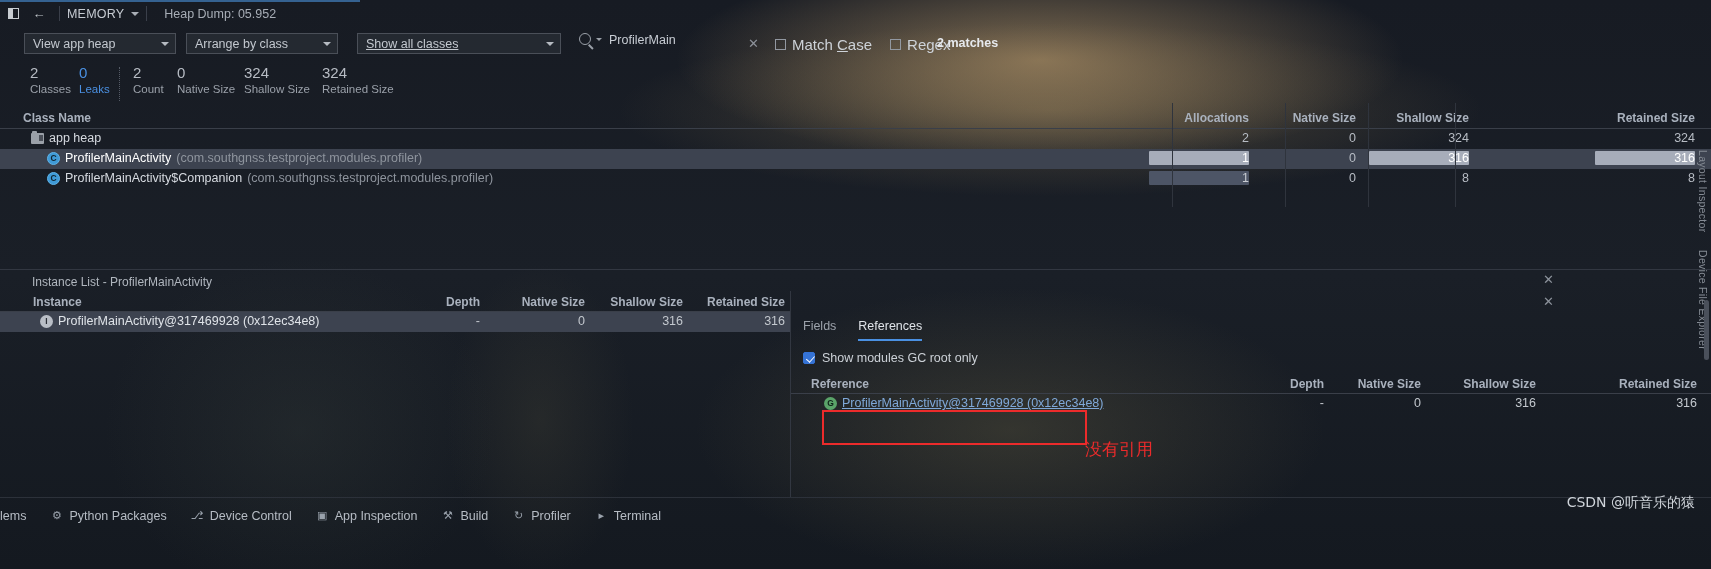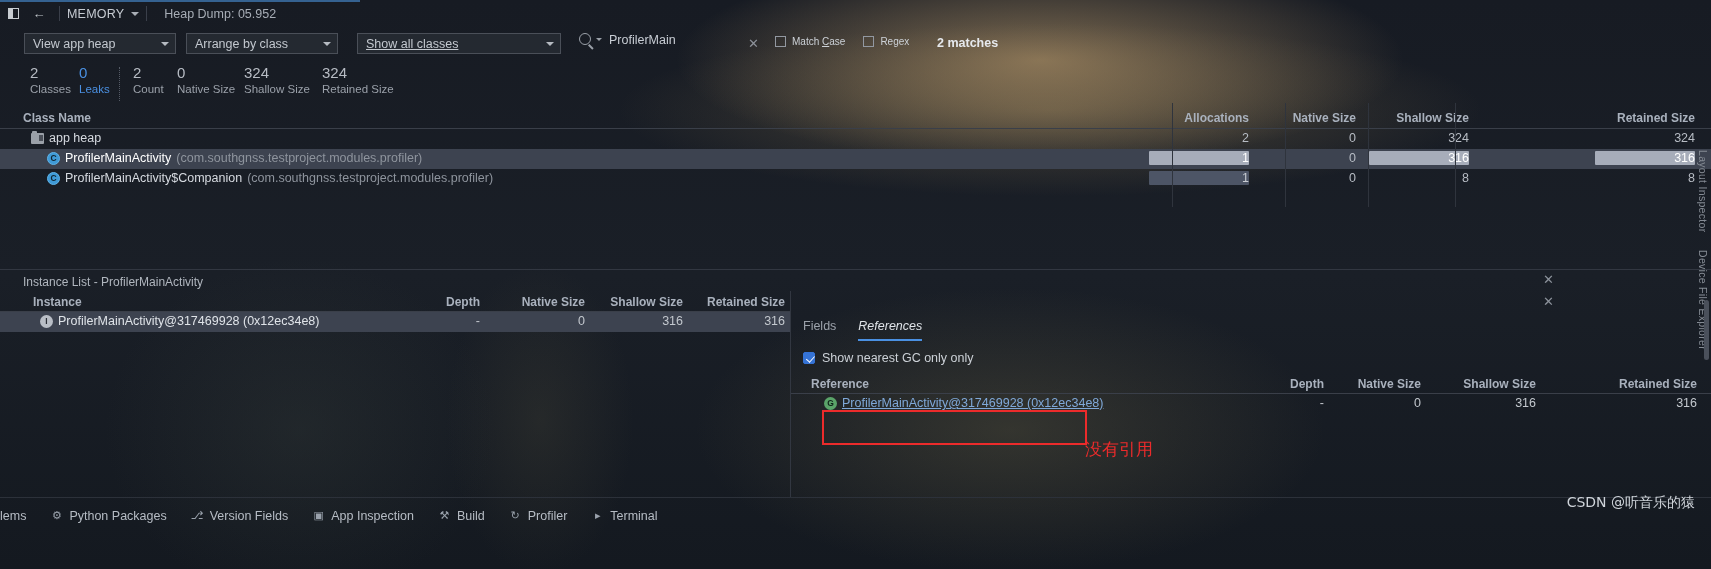--- a/index.html
+++ b/index.html
@@ -77,21 +77,21 @@
   .mag::after {
     content: ""; position: absolute; right: -4px; bottom: -3px; width: 6px; height: 1.5px;
     background: #9aa0a8; transform: rotate(45deg);
   }
   .mag-caret { width:0;height:0;border-left:3px solid transparent;border-right:3px solid transparent;
                border-top:3.5px solid #9aa0a8; margin-left:-2px; margin-top:5px; }
   .searchtext { font-size: 12.5px; color: #c8cdd4; }
   .clear-x { position: absolute; left: 748px; top: 36px; font-size: 13px; color: #8d929a; z-index: 3; }
   .chk-row { position: absolute; left: 775px; top: 36px; display: flex; align-items: center; gap: 6px; z-index: 3; }
   .chkbox { width: 11px; height: 11px; border: 1.4px solid #9298a1; background: transparent; }
-  .chk-label { font-size: 10px; color: #cdd2d8; }
+  .chk-label { font-size: 15px; color: #cdd2d8; }
   .chk-label u { text-decoration: underline; }
   .matches { position: absolute; left: 937px; top: 36px; font-size: 12.5px; font-weight: bold; color: #e6e9ed; z-index: 3; }
 
   
   .stats { position: absolute; left: 0; top: 63px; width: 1711px; height: 42px; z-index: 3; }
   .stat { position: absolute; top: 0; text-align: left; }
   .stat .v { font-size: 15px; color: #b7bcc4; line-height: 19px; }
   .stat .l { font-size: 11.5px; color: #9aa0a9; line-height: 15px; }
   .stat.leaks .v, .stat.leaks .l { color: #4a90e2; }
   .stat-sep { position: absolute; left: 119px; top: 4px; width: 1px; height: 34px;
@@ -172,21 +172,21 @@
   .ilc-depth { width: 90px; right: 310px; }
   .ilc-native { width: 90px; right: 205px; }
   .ilc-shallow { width: 90px; right: 107px; }
   .ilc-retained { width: 90px; right: 5px; }
   .vsplit { position: absolute; left: 790px; top: 291px; width: 1px; height: 206px; background: #323741; z-index: 3; }
 
   
   .details { position: absolute; left: 791px; top: 291px; width: 920px; height: 206px; z-index: 3; }
   .tabs { position: absolute; left: 12px; top: 28px; display: flex; gap: 22px; z-index: 4; }
   .tab { font-size: 12.5px; color: #9ca2ab; padding-bottom: 6px; }
-  .tab.active { color: #dfe3e8; border-bottom: 2px solid #4a90e2; font-style: italic; }
+  .tab.active { color: #dfe3e8; border-bottom: 2px solid #4a90e2; }
   .gcroot { position: absolute; left: 12px; top: 60px; display: flex; align-items: center; gap: 7px; z-index: 4; }
   .chk-on {
     width: 12px; height: 12px; background: #3573d6; border: 1px solid #3573d6; border-radius: 2px;
     position: relative;
   }
   .chk-on::after {
     content: ""; position: absolute; left: 3.5px; top: 1px; width: 3.5px; height: 7px;
     border: solid #ffffff; border-width: 0 1.8px 1.8px 0; transform: rotate(42deg);
   }
   .gcroot-label { font-size: 12.5px; color: #ccd1d7; }
@@ -363,21 +363,21 @@
       </span>
       <span class="cellnum cell-alloc hl-weak">1</span>
       <span class="cellnum cell-native">0</span>
       <span class="cellnum cell-shallow">8</span>
       <span class="cellnum cell-retained">8</span>
     </div>
   </div>
 
   <div class="hsplit"></div>
 
-  <div class="panel-title" style="left:23px; top:271px; width:700px;">Instance List - ProfilerMainActivity</div>
+  <div class="panel-title" style="left:32px; top:271px; width:700px;">Instance List - ProfilerMainActivity</div>
   <div class="panel-close" style="left:1543px; top:272px;">✕</div>
 
   <div class="instlist">
     <div class="il-head">
       <span class="h ilh-inst">Instance</span>
       <span class="h ilh-depth">Depth</span>
       <span class="h ilh-native">Native Size</span>
       <span class="h ilh-shallow">Shallow Size</span>
       <span class="h ilh-retained">Retained Size</span>
     </div>
@@ -398,21 +398,21 @@
   <div class="panel-close" style="left:1543px; top:294px;">✕</div>
 
   <div class="details">
     <div class="tabs">
       <span class="tab">Fields</span>
       <span class="tab active">References</span>
     </div>
 
     <div class="gcroot">
       <span class="chk-on"></span>
-      <span class="gcroot-label">Show nearest GC only only</span>
+      <span class="gcroot-label">Show modules GC root only</span>
     </div>
 
     <div class="ref-head">
       <span class="h rh-ref">Reference</span>
       <span class="h rh-depth">Depth</span>
       <span class="h rh-native">Native Size</span>
       <span class="h rh-shallow">Shallow Size</span>
       <span class="h rh-retained">Retained Size</span>
     </div>
 
@@ -442,21 +442,21 @@
   <div class="scrollv"></div>
 
   <div class="bottombar">
     <span class="bb-item" style="margin-left:0px;">lems</span>
     <span class="bb-item" style="margin-left:24px;">
       <span class="bb-ico">⚙</span>
       <span>Python Packages</span>
     </span>
     <span class="bb-item" style="margin-left:24px;">
       <span class="bb-ico">⎇</span>
-      <span>Version Fields</span>
+      <span>Device Control</span>
     </span>
     <span class="bb-item" style="margin-left:24px;">
       <span class="bb-ico">▣</span>
       <span>App Inspection</span>
     </span>
     <span class="bb-item" style="margin-left:24px;">
       <span class="bb-ico">⚒</span>
       <span>Build</span>
     </span>
     <span class="bb-item" style="margin-left:24px;">

